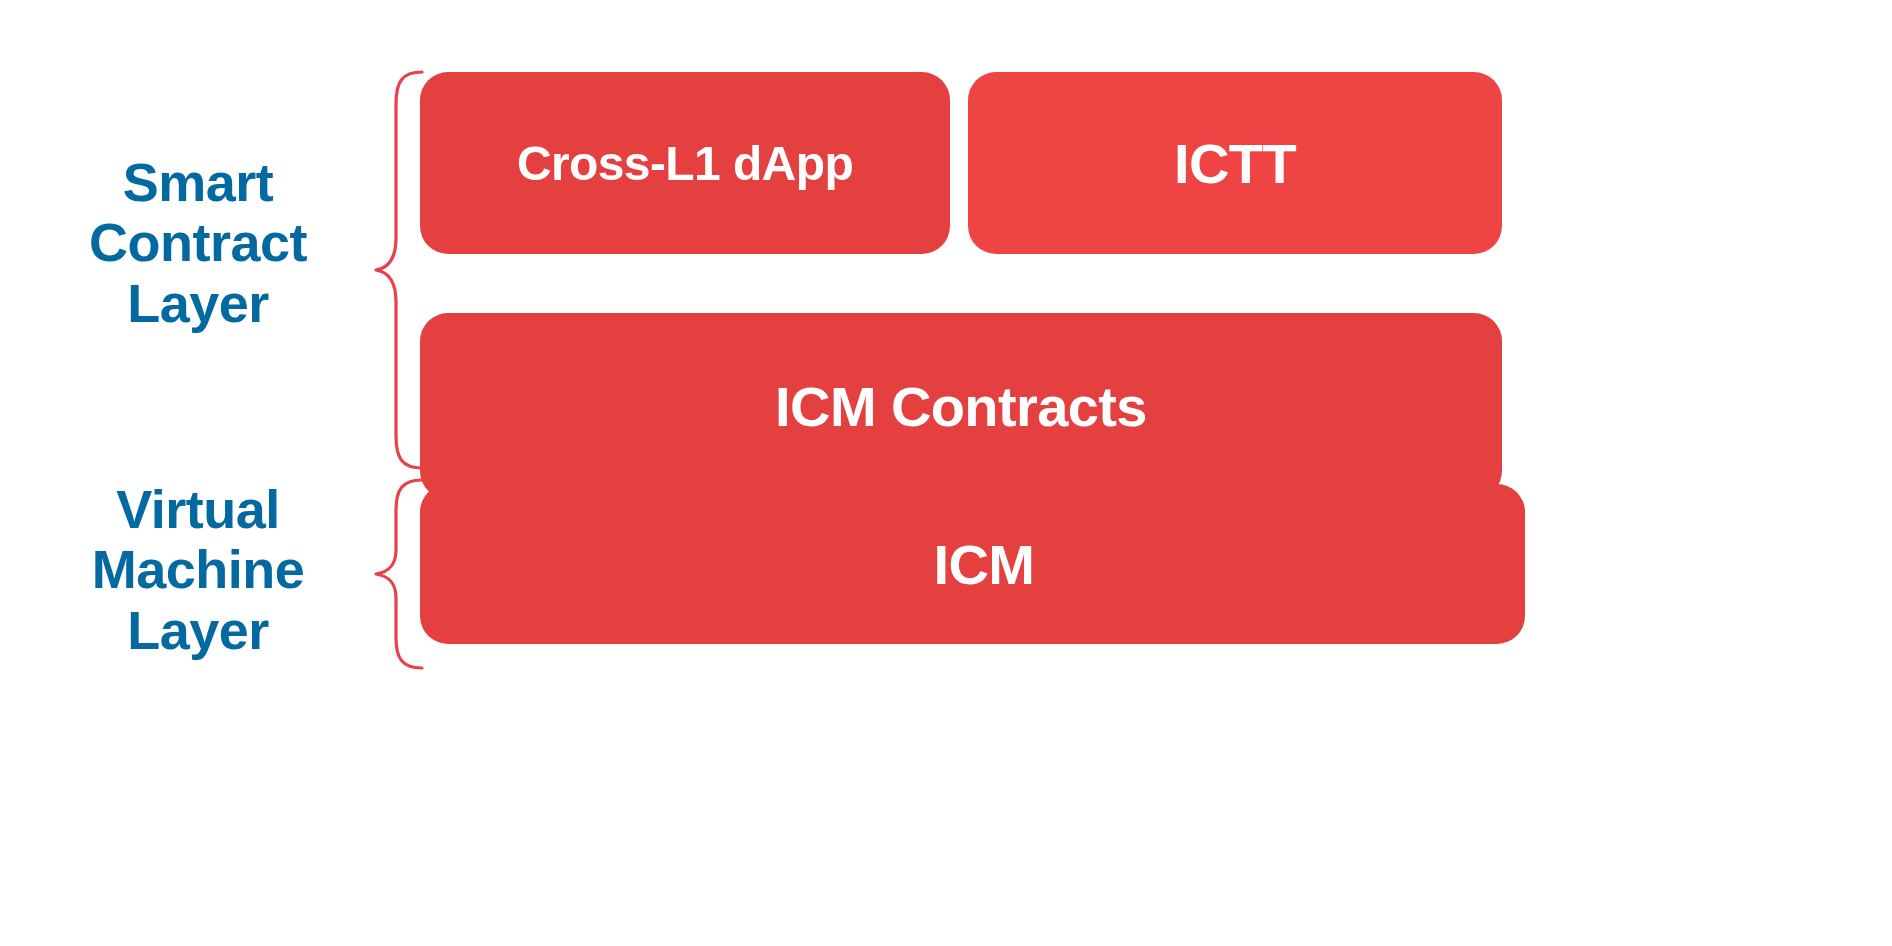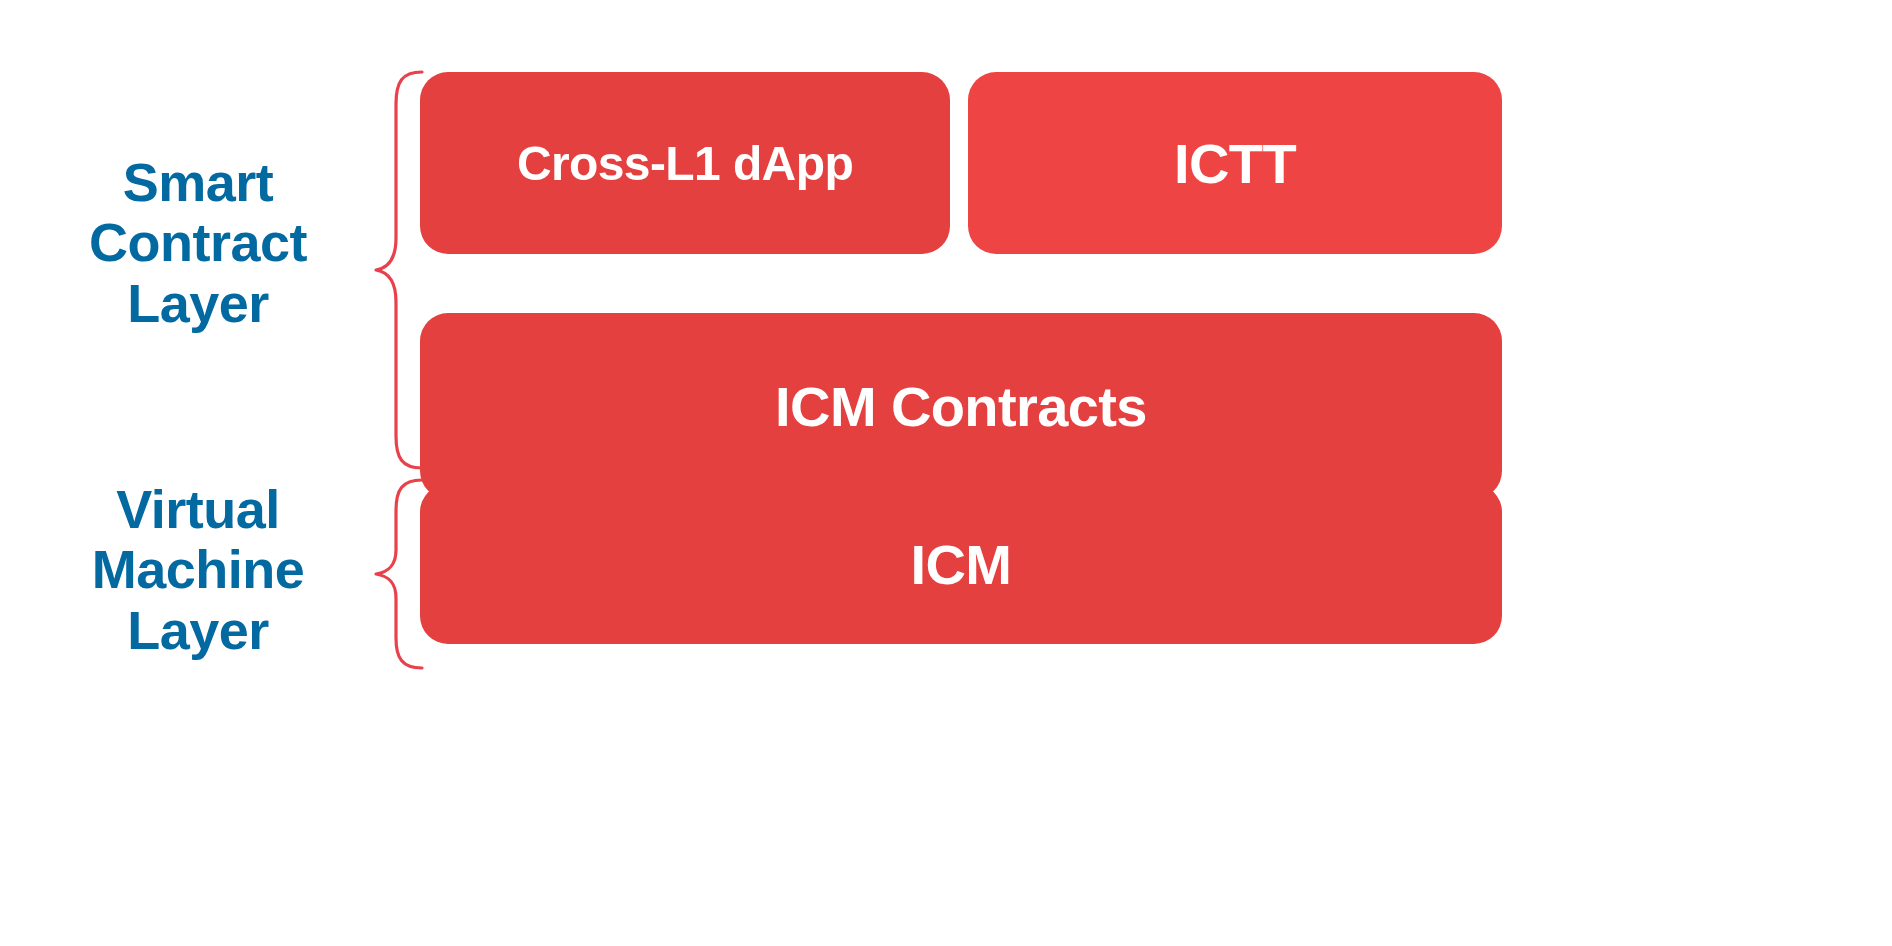--- a/index.html
+++ b/index.html
@@ -104,20 +104,21 @@
     height: 186px;
     font-size: 56px;
     margin-top: 35px;
   }
   #box-icm {
     left: 420px;
     top: 484px;
     width: 1082px;
     height: 160px;
     font-size: 56px;
+    padding-left: 23px;
   }
 </style>
 </head>
 <body>
 
 <div id="stage">
 
   <div class="group-label" id="label-smart-contract">Smart
 Contract
 Layer</div>

